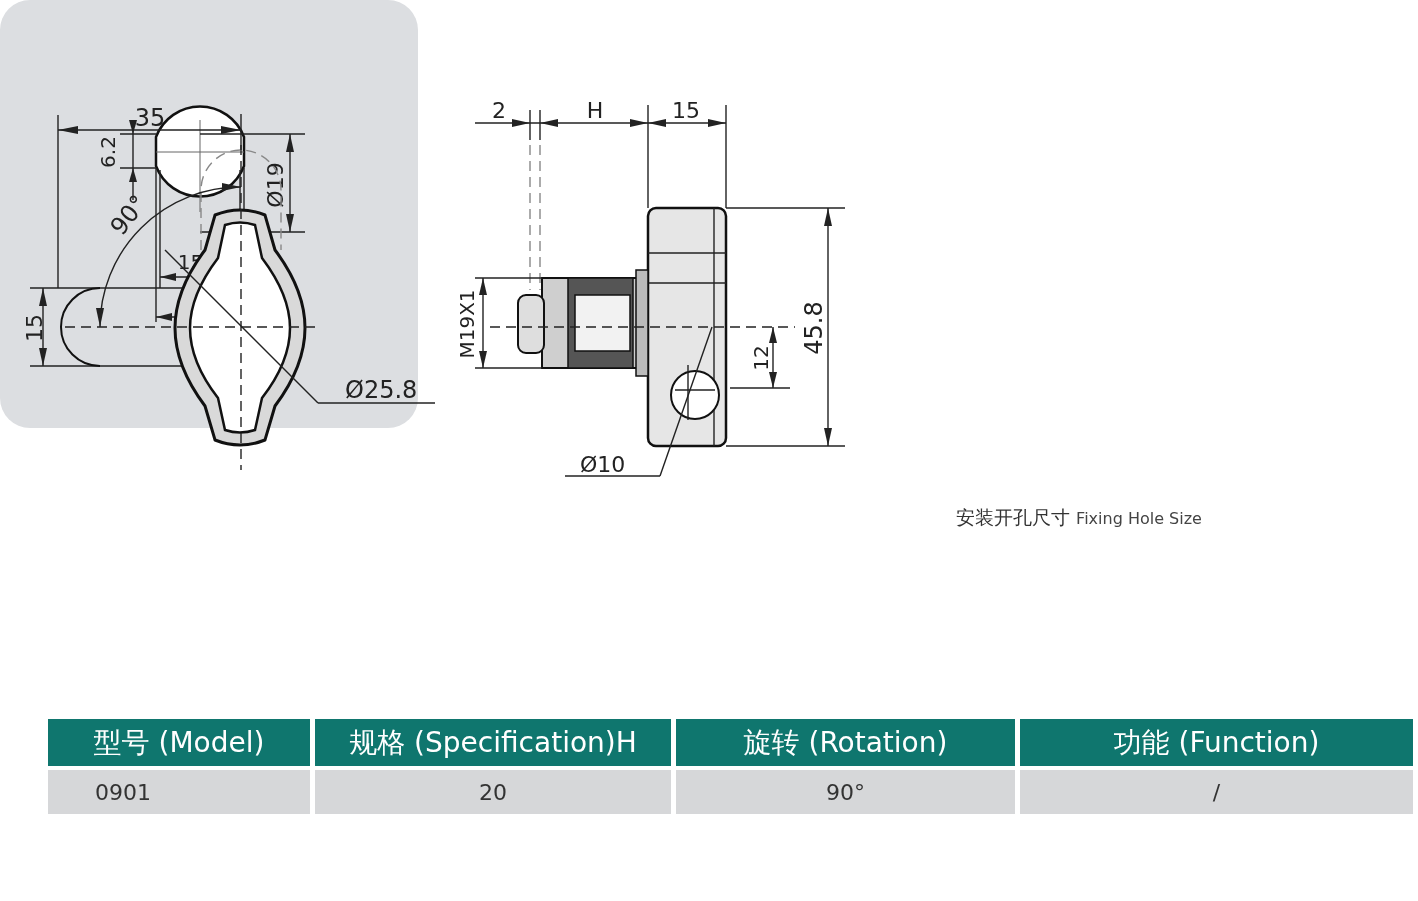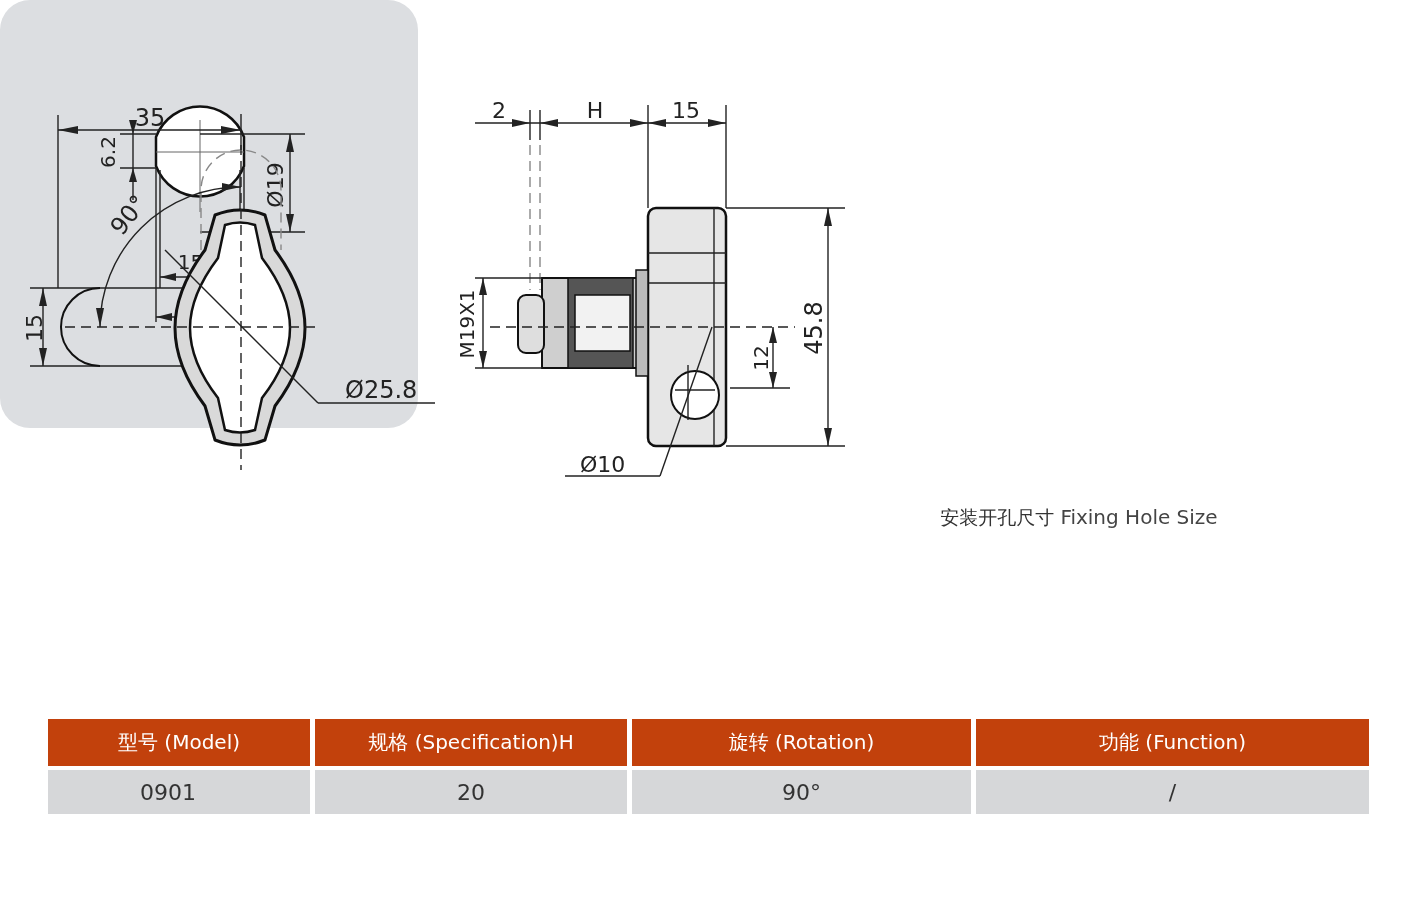--- a/index.html
+++ b/index.html
@@ -9,29 +9,29 @@
   svg text { font-family: "DejaVu Sans", sans-serif; fill: #222; }
   .dim { stroke: #222; stroke-width: 1.4; fill: none; }
   .thick { stroke: #111; stroke-width: 3; fill: none; }
   .dash { stroke: #222; stroke-width: 1.4; fill: none; stroke-dasharray: 10 6; }
   .ghost { stroke: #888; stroke-width: 1.4; fill: none; stroke-dasharray: 10 6; }
 
   #hole-panel { left: 870px; top: 48px; width: 418px; height: 428px;
                 background: #dcdee1; border-radius: 30px; }
   #hole-caption { position: absolute; left: 870px; top: 505px; width: 418px; text-align: center;
                   font-size: 19px; color: #333; }
-  #hole-caption .en { font-size: 20px; color: #444; }
+  #hole-caption .en { font-size: 16px; color: #444; }
 
   #spec-table { position: absolute; left: 48px; top: 715px; border-collapse: separate;
                 border-spacing: 5px 4px; margin-left: -5px; }
-  #spec-table th { background: #c2410c; color: #fff; font-weight: normal; font-size: 20px;
+  #spec-table th { background: #0f766e; color: #fff; font-weight: normal; font-size: 28px;
                    height: 47px; padding: 0; text-align: center; }
   #spec-table td { background: #d6d7d9; color: #333; font-size: 22px; height: 44px; padding: 0;
                    text-align: center; }
-  #spec-table td.left { text-align: left; padding-left: 92px; }
+  #spec-table td.left { text-align: left; padding-left: 47px; }
 </style>
 </head>
 <body>
 
 <svg class="panel" style="left:0;top:90px" width="450" height="380" viewBox="0 0 450 380">
 
   <line class="dim" x1="58" y1="25" x2="58" y2="198"></line>
   <line class="dim" x1="241" y1="24" x2="241" y2="60"></line>
   <line class="dim" x1="58" y1="40" x2="241" y2="40"></line>
   <polygon points="58,40 78,36 78,44" fill="#222"></polygon>
@@ -161,21 +161,21 @@
 </div>
 <div id="hole-caption">
   <span>安装开孔尺寸</span>
   <span class="en">Fixing Hole Size</span>
 </div>
 
 <table id="spec-table">
   <thead>
     <tr>
       <th style="width:262px">型号 (Model)</th>
-      <th style="width:312px">规格 (Specification)H</th>
+      <th style="width:356px">规格 (Specification)H</th>
       <th style="width:339px">旋转 (Rotation)</th>
       <th style="width:393px">功能 (Function)</th>
     </tr>
   </thead>
   <tbody>
     <tr>
       <td class="left">0901</td>
       <td>20</td>
       <td>90°</td>
       <td>/</td>

